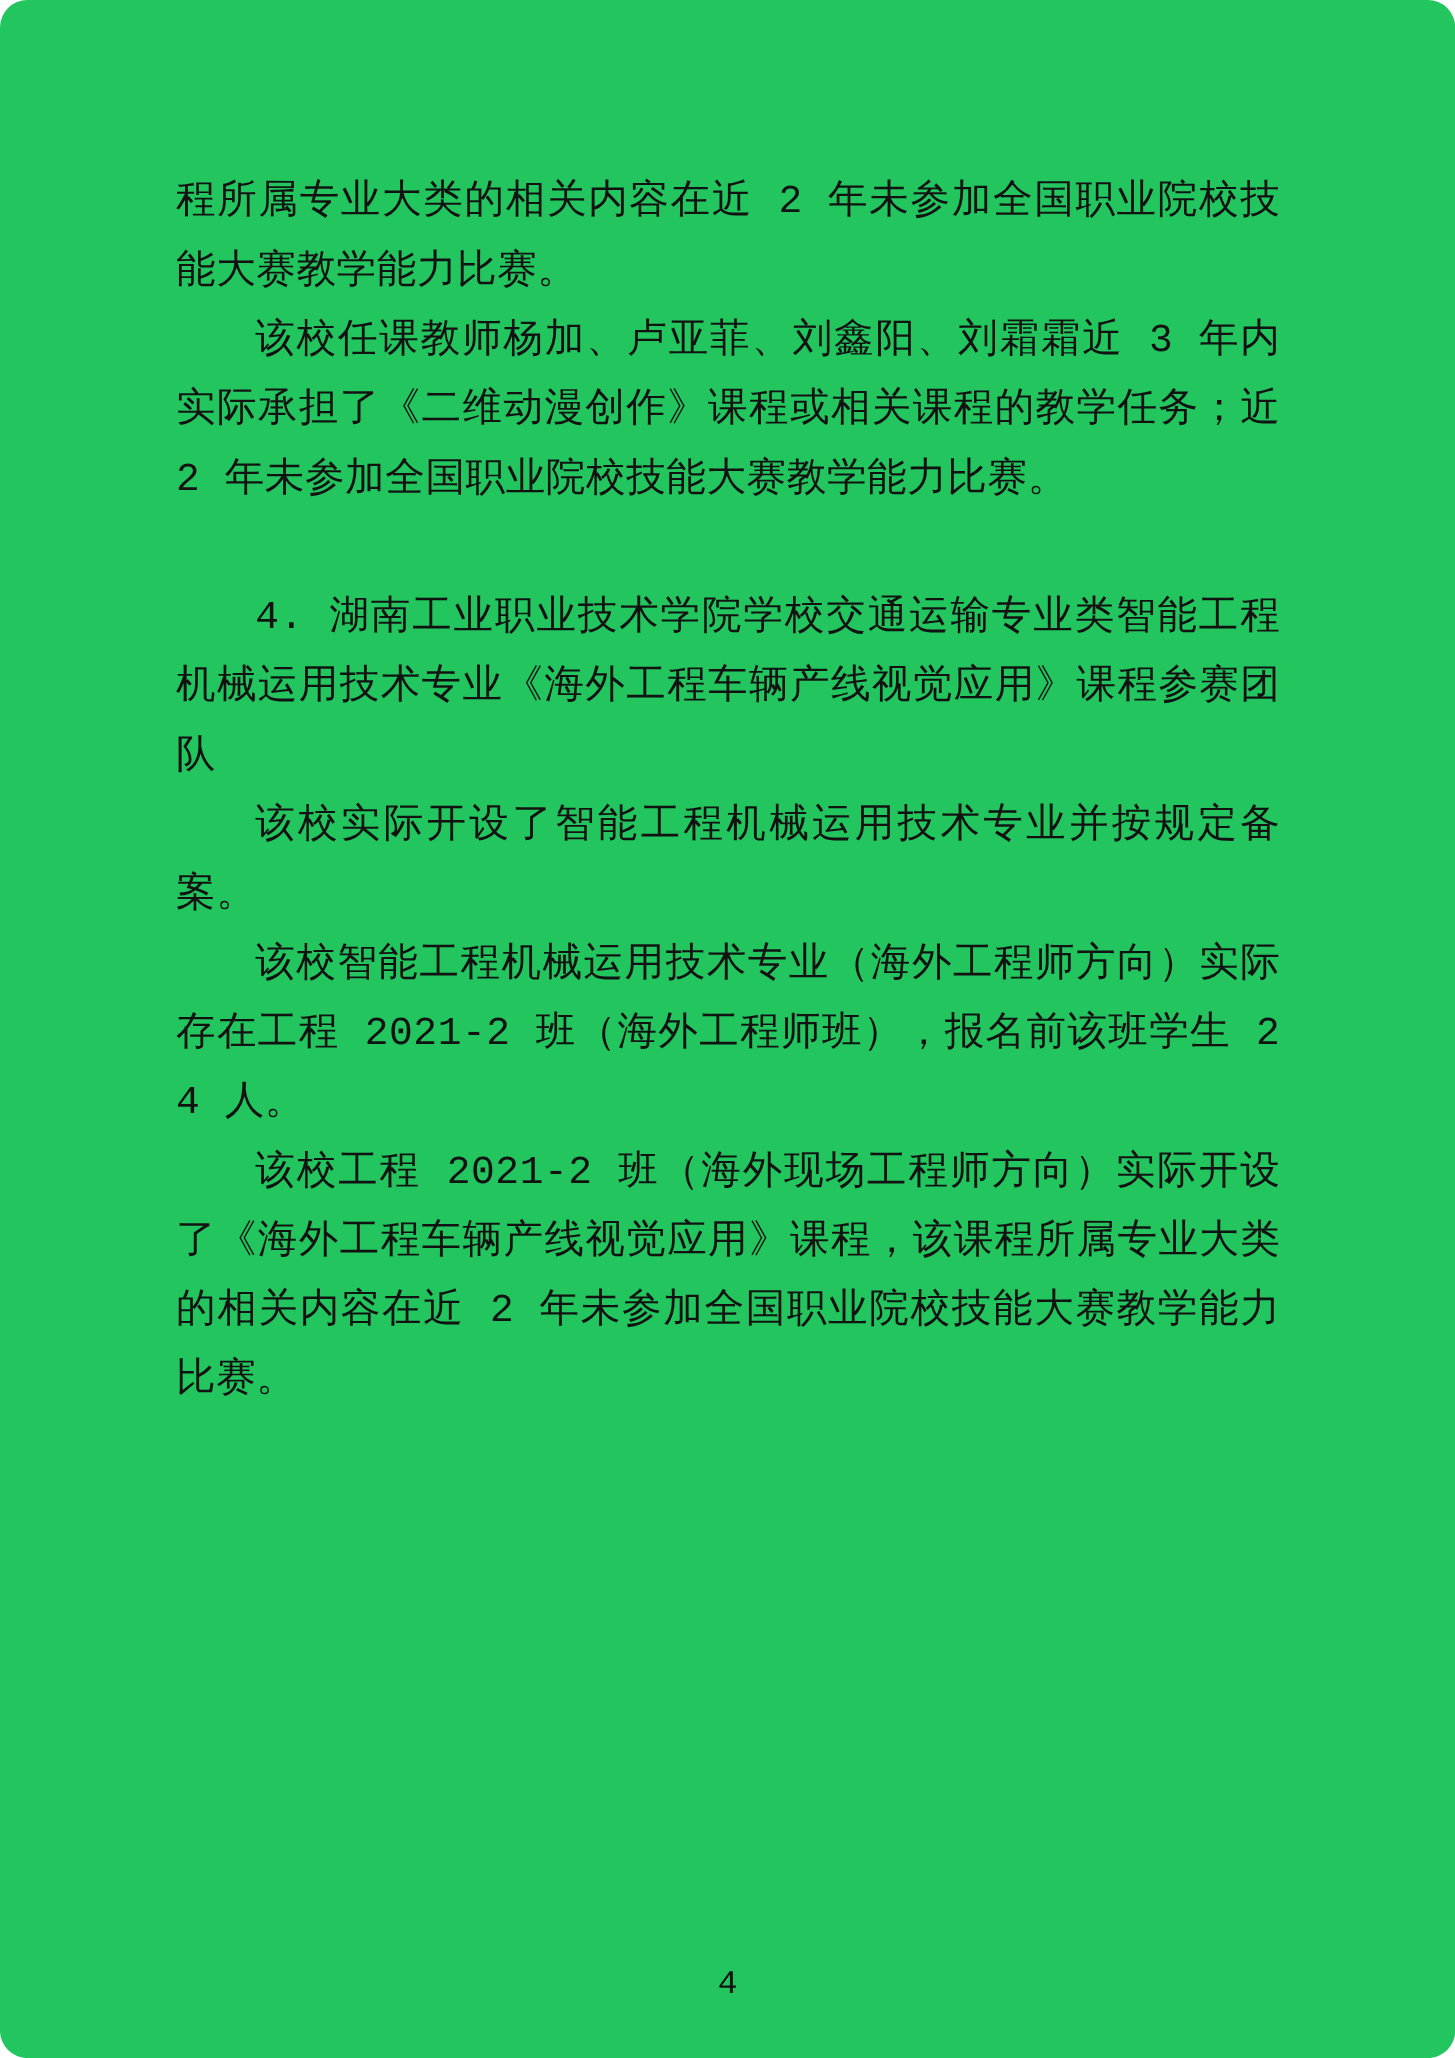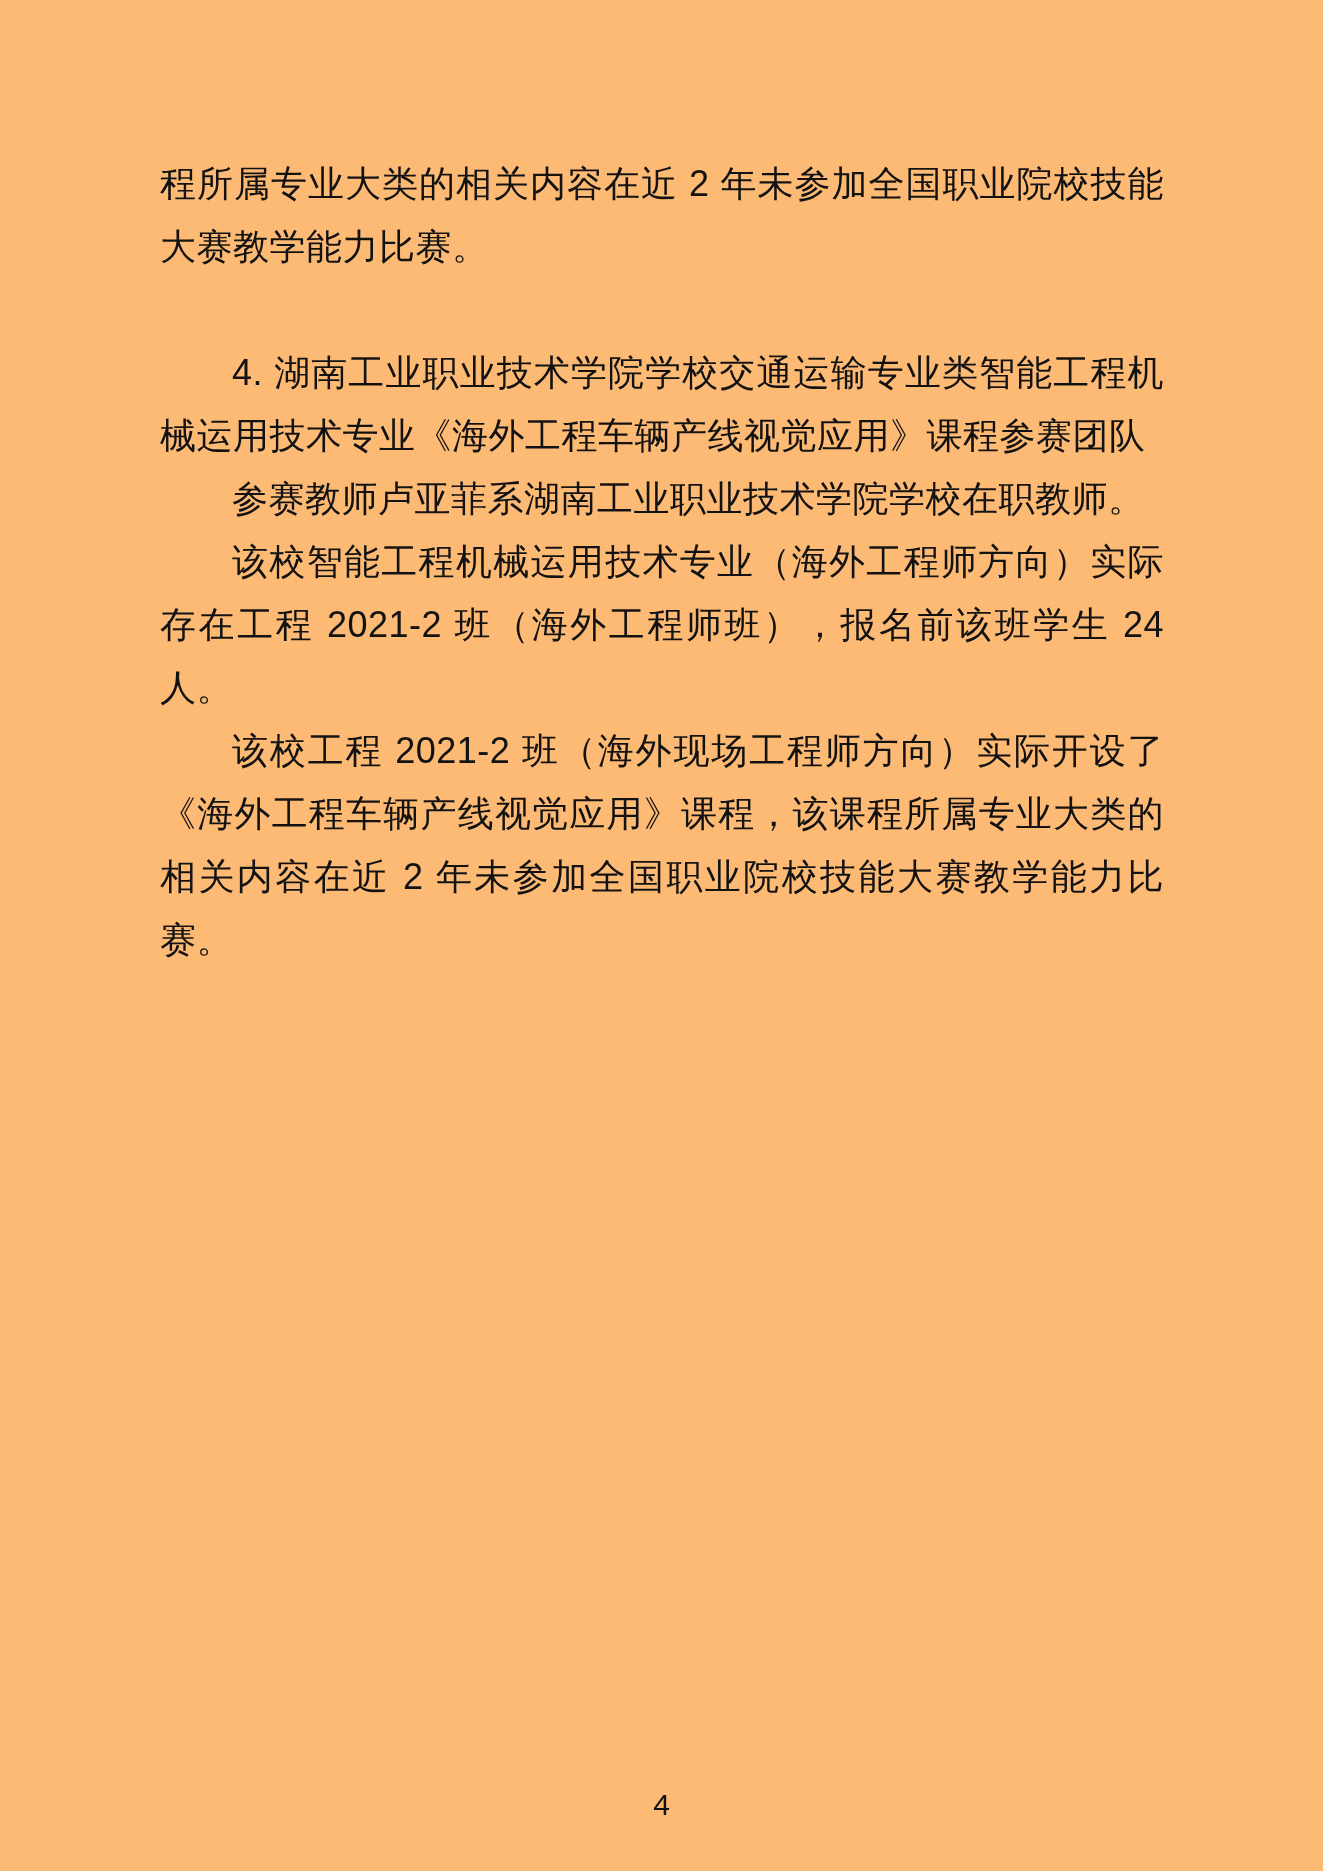--- a/index.html
+++ b/index.html
@@ -4,24 +4,25 @@
 <style>
   html, body {
     margin: 0;
     padding: 0;
     background: #ffffff;
   }
   .page {
     position: relative;
     width: 1323px;
     height: 1871px;
-    background: #fdba74;
+    background: #22c55e;
     color: #121212;
-    font-family: Liberation Sans, sans-serif;
+    font-family: Liberation Mono, monospace;
     overflow: hidden;
+    border-radius: 25px;
   }
   .text-block {
     position: absolute;
     left: 160px;
     top: 152px;
     width: 1004px;
   }
   .para {
     margin: 0;
     font-size: 36px;
@@ -47,19 +48,20 @@
     line-height: 34px;
     color: #121212;
   }
 </style>
 </head>
 <body>
 
 <div class="page">
   <div class="text-block">
       <p class="para">程所属专业大类的相关内容在近 2 年未参加全国职业院校技能大赛教学能力比赛。</p>
+      <p class="para indent">该校任课教师杨加、卢亚菲、刘鑫阳、刘霜霜近 3 年内实际承担了《二维动漫创作》课程或相关课程的教学任务；近 2 年未参加全国职业院校技能大赛教学能力比赛。</p>
       <p class="para indent section-gap">4. 湖南工业职业技术学院学校交通运输专业类智能工程机械运用技术专业《海外工程车辆产线视觉应用》课程参赛团队</p>
-      <p class="para indent">参赛教师卢亚菲系湖南工业职业技术学院学校在职教师。</p>
+      <p class="para indent">该校实际开设了智能工程机械运用技术专业并按规定备案。</p>
       <p class="para indent">该校智能工程机械运用技术专业（海外工程师方向）实际存在工程 2021-2 班（海外工程师班），报名前该班学生 24 人。</p>
       <p class="para indent">该校工程 2021-2 班（海外现场工程师方向）实际开设了《海外工程车辆产线视觉应用》课程，该课程所属专业大类的相关内容在近 2 年未参加全国职业院校技能大赛教学能力比赛。</p>
     </div>
   <div class="page-number">4</div>
 </div>
 
 </body></html>

